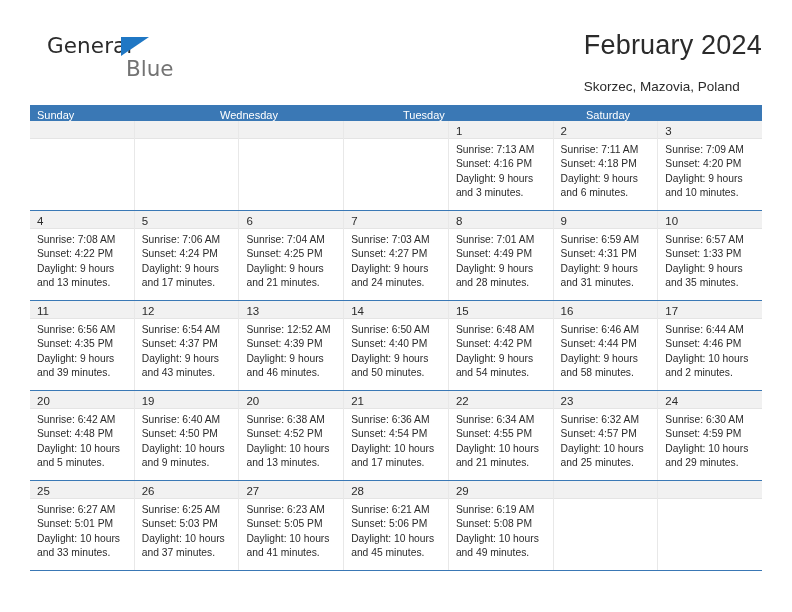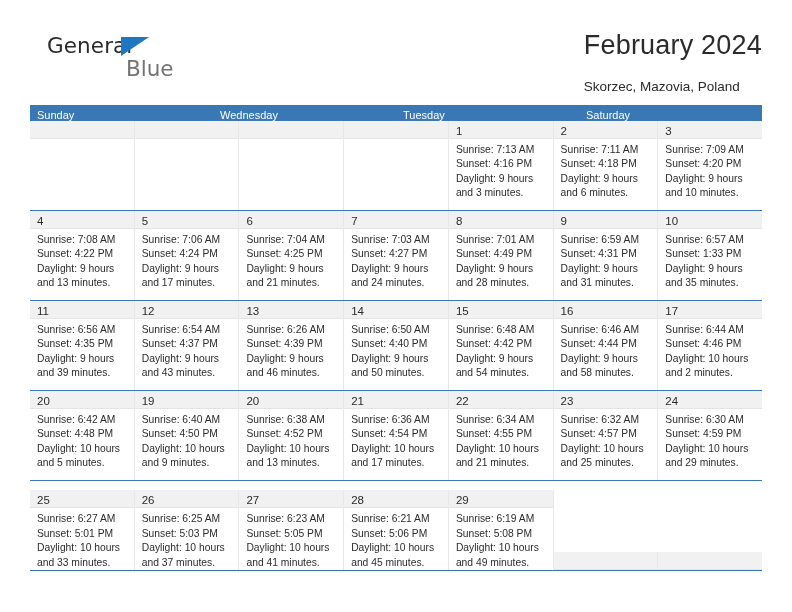--- a/index.html
+++ b/index.html
@@ -113,21 +113,21 @@
     white-space: nowrap;
     overflow: hidden;
   }
 
   .week-row {
     display: flex;
     width: 100%;
     height: 90px;
     border-bottom: 1.5px solid #3a78b5;
   }
-  .week-row.last { border-bottom: 1.5px solid #3a78b5; align-items: flex-end; }
+  .week-row.last { border-bottom: 1.5px solid #3a78b5; }
 
   .day-cell {
     flex: 1 1 0;
     min-width: 0;
     position: relative;
     background: #ffffff;
     border-right: 1px solid #e8e8e8;
   }
   .day-cell:last-child { border-right: none; }
 
@@ -311,21 +311,21 @@
         <div class="day-info">
           <div class="line">Sunrise: 6:54 AM</div>
           <div class="line">Sunset: 4:37 PM</div>
           <div class="line">Daylight: 9 hours</div>
           <div class="line">and 43 minutes.</div>
         </div>
       </div>
       <div class="day-cell">
         <div class="day-num-band"><span class="day-num">13</span></div>
         <div class="day-info">
-          <div class="line">Sunrise: 6:26 AM</div>
+          <div class="line">Sunrise: 12:52 AM</div>
           <div class="line">Sunset: 4:39 PM</div>
           <div class="line">Daylight: 9 hours</div>
           <div class="line">and 46 minutes.</div>
         </div>
       </div>
       <div class="day-cell">
         <div class="day-num-band"><span class="day-num">14</span></div>
         <div class="day-info">
           <div class="line">Sunrise: 6:50 AM</div>
           <div class="line">Sunset: 4:40 PM</div>

